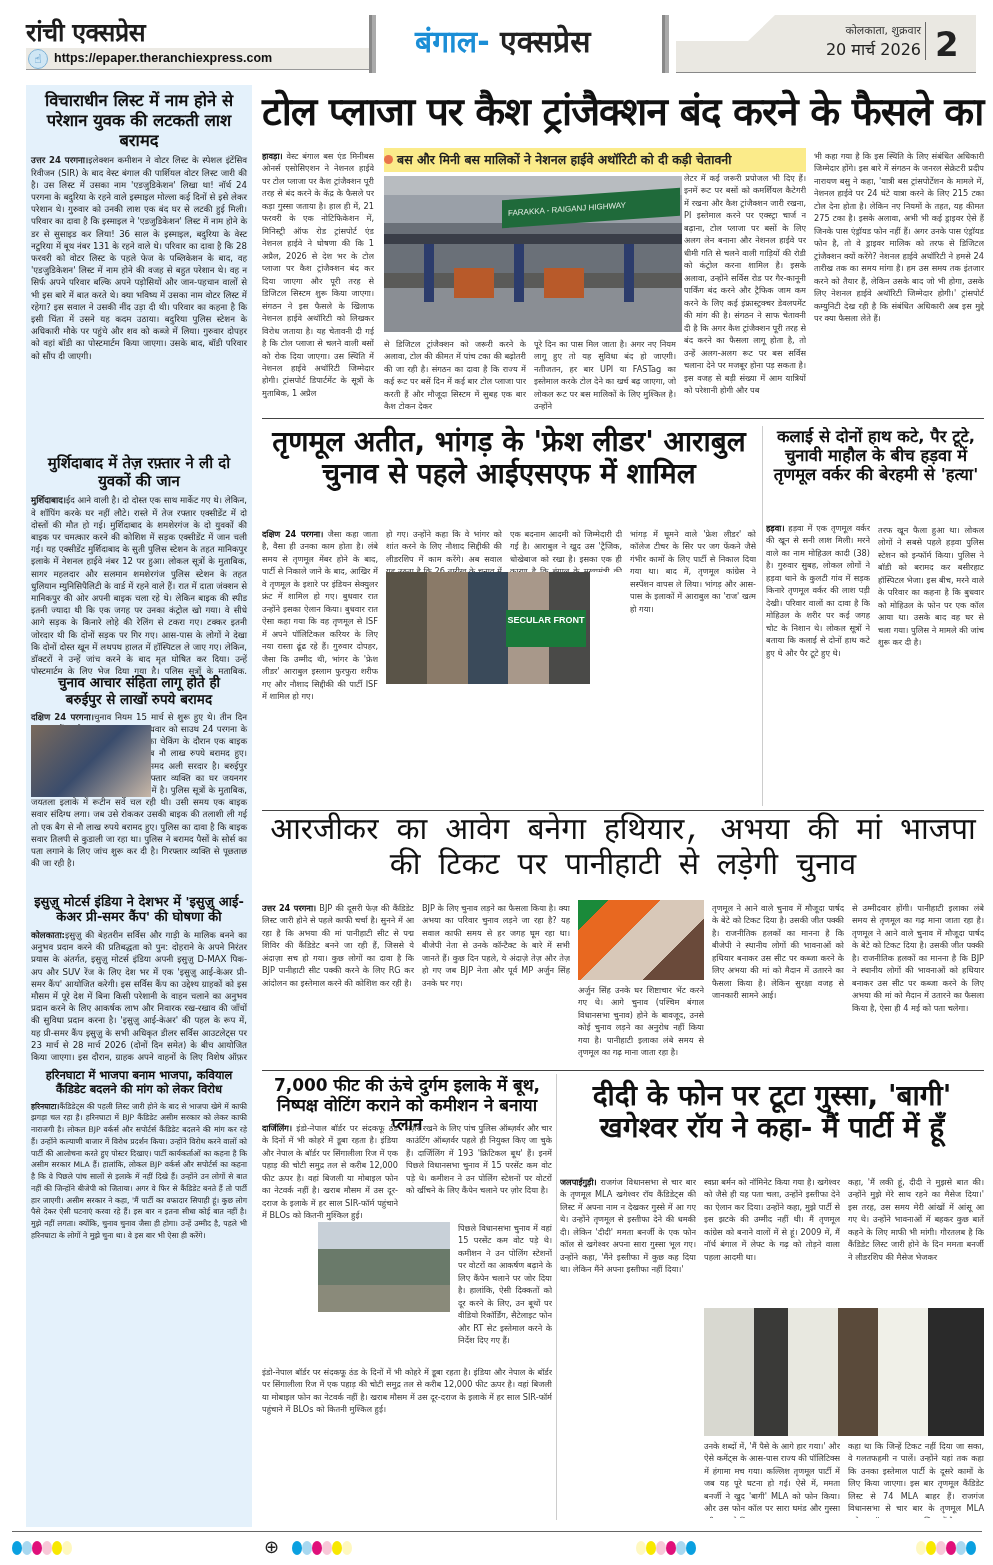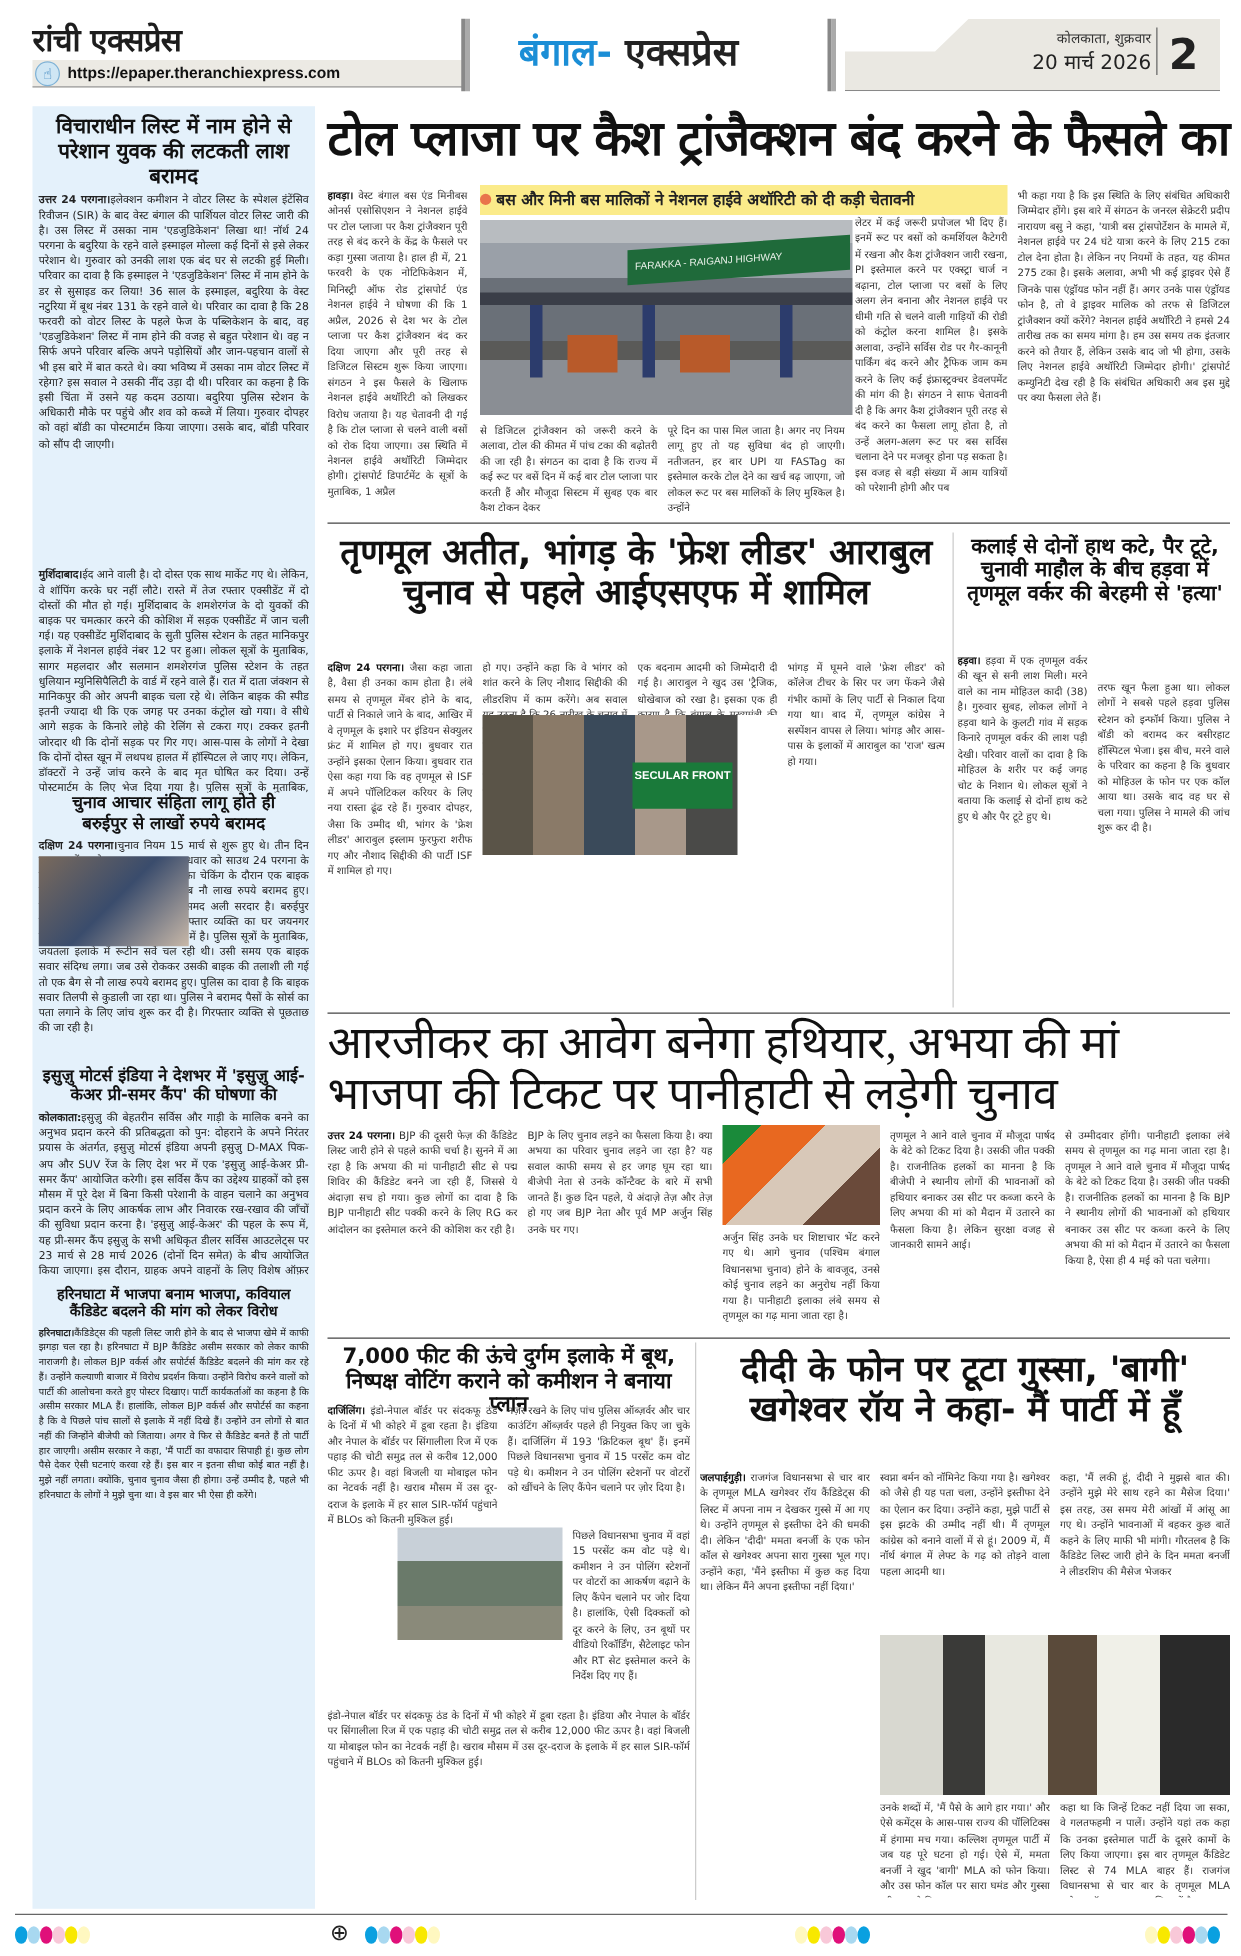--- a/index.html
+++ b/index.html
@@ -57,20 +57,21 @@
   <div class="abs vsep"></div>
   <div class="abs pg">2</div>
 </div>
 
 <div id="leftcol" class="abs">
   <div style="padding-top:6px">
     <div class="lh" style="font-size:16.5px;padding:0 0">विचाराधीन लिस्ट में नाम होने से परेशान युवक की लटकती लाश बरामद</div>
     <div class="lb" style="margin-top:4px;height:292px;overflow:hidden"><b>उत्तर 24 परगना।</b><span>इलेक्शन कमीशन ने वोटर लिस्ट के स्पेशल इंटेंसिव रिवीजन (SIR) के बाद वेस्ट बंगाल की पार्शियल वोटर लिस्ट जारी की है। उस लिस्ट में उसका नाम 'एडजुडिकेशन' लिखा था! नॉर्थ 24 परगना के बदुरिया के रहने वाले इस्माइल मोल्ला कई दिनों से इसे लेकर परेशान थे। गुरुवार को उनकी लाश एक बंद घर से लटकी हुई मिली। परिवार का दावा है कि इस्माइल ने 'एडजुडिकेशन' लिस्ट में नाम होने के डर से सुसाइड कर लिया! 36 साल के इस्माइल, बदुरिया के वेस्ट नटुरिया में बूथ नंबर 131 के रहने वाले थे। परिवार का दावा है कि 28 फरवरी को वोटर लिस्ट के पहले फेज के पब्लिकेशन के बाद, वह 'एडजुडिकेशन' लिस्ट में नाम होने की वजह से बहुत परेशान थे। वह न सिर्फ अपने परिवार बल्कि अपने पड़ोसियों और जान-पहचान वालों से भी इस बारे में बात करते थे। क्या भविष्य में उसका नाम वोटर लिस्ट में रहेगा? इस सवाल ने उसकी नींद उड़ा दी थी। परिवार का कहना है कि इसी चिंता में उसने यह कदम उठाया। बदुरिया पुलिस स्टेशन के अधिकारी मौके पर पहुंचे और शव को कब्जे में लिया। गुरुवार दोपहर को वहां बॉडी का पोस्टमार्टम किया जाएगा। उसके बाद, बॉडी परिवार को सौंप दी जाएगी।</span></div>
   </div>
   <div style="margin-top:8px">
+    <div class="lh" style="font-size:15px;padding:0 18px">मुर्शिदाबाद में तेज़ रफ़्तार ने ली दो युवकों की जान</div>
     <div class="lb" style="margin-top:4px;height:180px;overflow:hidden"><b>मुर्शिदाबाद।</b><span>ईद आने वाली है। दो दोस्त एक साथ मार्केट गए थे। लेकिन, वे शॉपिंग करके घर नहीं लौटे। रास्ते में तेज रफ्तार एक्सीडेंट में दो दोस्तों की मौत हो गई। मुर्शिदाबाद के शमशेरगंज के दो युवकों की बाइक पर चमत्कार करने की कोशिश में सड़क एक्सीडेंट में जान चली गई। यह एक्सीडेंट मुर्शिदाबाद के सुती पुलिस स्टेशन के तहत मानिकपुर इलाके में नेशनल हाईवे नंबर 12 पर हुआ। लोकल सूत्रों के मुताबिक, सागर महलदार और सलमान शमशेरगंज पुलिस स्टेशन के तहत धुलियान म्युनिसिपैलिटी के वार्ड में रहने वाले हैं। रात में दाता जंक्शन से मानिकपुर की ओर अपनी बाइक चला रहे थे। लेकिन बाइक की स्पीड इतनी ज्यादा थी कि एक जगह पर उनका कंट्रोल खो गया। वे सीधे आगे सड़क के किनारे लोहे की रेलिंग से टकरा गए। टक्कर इतनी जोरदार थी कि दोनों सड़क पर गिर गए। आस-पास के लोगों ने देखा कि दोनों दोस्त खून में लथपथ हालत में हॉस्पिटल ले जाए गए। लेकिन, डॉक्टरों ने उन्हें जांच करने के बाद मृत घोषित कर दिया। उन्हें पोस्टमार्टम के लिए भेज दिया गया है। पुलिस सूत्रों के मुताबिक, एक्सीडेंट के वक्त बाइक सवार दोनों में से किसी ने भी हेलमेट नहीं पहना था। बाइक से गिरने के बाद उनके सिर में गंभीर चोट आई जिससे ज्यादा खून बहने से उनकी मौके पर ही मौत हो गई।</span></div>
   </div>
   <div style="margin-top:0">
     <div class="lh" style="font-size:13.5px;padding:0 14px">चुनाव आचार संहिता लागू होते ही बरुईपुर से लाखों रुपये बरामद</div>
     <div style="position:relative;margin-top:4px;height:175px;overflow:hidden">
       <div class="ph" style="position:absolute;left:5px;top:14px;width:120px;height:72px;background:linear-gradient(135deg,#7a6a5c,#3a4c6c 50%,#c8b8a8)"></div>
       <div class="lb"><b>दक्षिण 24 परगना।</b><span>चुनाव नियम 15 मार्च से शुरू हुए थे। तीन दिन बाद लाखों रुपये बरामद हुए। घटना बुधवार को साउथ 24 परगना के बरुईपुर की है। जयतला इलाके में नाका चेकिंग के दौरान एक बाइक सवार पुलिस के जाल में फंसा। करीब नौ लाख रुपये बरामद हुए। गिरफ्तार किए गए व्यक्ति का नाम समद अली सरदार है। बरुईपुर पुलिस स्टेशन सूत्रों के मुताबिक, गिरफ्तार व्यक्ति का घर जयनगर पुलिस स्टेशन इलाके के तिलपी इलाके में है। पुलिस सूत्रों के मुताबिक, जयतला इलाके में रूटीन सर्वे चल रही थी। उसी समय एक बाइक सवार संदिग्ध लगा। जब उसे रोककर उसकी बाइक की तलाशी ली गई तो एक बैग से नौ लाख रुपये बरामद हुए। पुलिस का दावा है कि बाइक सवार तिलपी से कुडाली जा रहा था। पुलिस ने बरामद पैसों के सोर्स का पता लगाने के लिए जांच शुरू कर दी है। गिरफ्तार व्यक्ति से पूछताछ की जा रही है।</span></div>
     </div>
   </div>
   <div style="margin-top:8px">
@@ -107,24 +108,24 @@
 <div class="abs body" style="left:510px;top:528px;width:112px;height:44px;overflow:hidden">एक बदनाम आदमी को जिम्मेदारी दी गई है। आराबुल ने खुद उस 'ट्रैजिक, धोखेबाज को रखा है। इसका एक ही कारण है कि बंगाल के मुख्यमंत्री की सरकारी भाषण से कुछ नहीं कहूंगा। भांगड़ में आतंकवाद का मास्टरमाइंड शौकत मोल्लाह है।</div>
 <div class="abs ph" style="left:386px;top:572px;width:204px;height:112px;background:linear-gradient(90deg,#5a5448 0 20%,#8a7a68 20% 40%,#3a4a5a 40% 60%,#a8988a 60% 80%,#4a4a48 80%)">
   <div style="position:absolute;left:120px;top:38px;width:80px;height:37px;background:#1a7a3a;color:#fff;font-size:9px;font-weight:bold;line-height:20px;text-align:center;font-family:'Liberation Sans',sans-serif">SECULAR FRONT</div>
 </div>
 <div class="abs body" style="left:598px;top:528px;width:24px;height:160px;overflow:hidden"></div>
 <div class="abs body" style="left:630px;top:528px;width:126px;height:278px;overflow:hidden">भांगड़ में घूमने वाले 'फ्रेश लीडर' को कॉलेज टीचर के सिर पर जग फेंकने जैसे गंभीर कामों के लिए पार्टी से निकाल दिया गया था। बाद में, तृणमूल कांग्रेस ने सस्पेंशन वापस ले लिया। भांगड़ और आस-पास के इलाकों में आराबुल का 'राज' खत्म हो गया।</div>
 <div class="abs vr" style="left:762px;top:426px;height:380px"></div>
 
 <div class="abs hl" style="left:766px;top:428px;width:220px;font-size:16.5px;text-align:center">कलाई से दोनों हाथ कटे, पैर टूटे, चुनावी माहौल के बीच हड़वा में तृणमूल वर्कर की बेरहमी से 'हत्या'</div>
 <div class="abs body" style="left:766px;top:522px;width:104px;height:284px;overflow:hidden"><b>हड़वा।</b> <span>हड़वा में एक तृणमूल वर्कर की खून से सनी लाश मिली। मरने वाले का नाम मोहिउल कादी (38) है। गुरुवार सुबह, लोकल लोगों ने हड़वा थाने के कुलटी गांव में सड़क किनारे तृणमूल वर्कर की लाश पड़ी देखी। परिवार वालों का दावा है कि मोहिउल के शरीर पर कई जगह चोट के निशान थे। लोकल सूत्रों ने बताया कि कलाई से दोनों हाथ कटे हुए थे और पैर टूटे हुए थे।</span></div>
-<div class="abs body" style="left:878px;top:544px;width:106px;height:284px;overflow:hidden">तरफ खून फैला हुआ था। लोकल लोगों ने सबसे पहले हड़वा पुलिस स्टेशन को इन्फॉर्म किया। पुलिस ने बॉडी को बरामद कर बसीरहाट हॉस्पिटल भेजा। इस बीच, मरने वाले के परिवार का कहना है कि बुधवार को मोहिउल के फोन पर एक कॉल आया था। उसके बाद वह घर से चला गया। पुलिस ने मामले की जांच शुरू कर दी है।</div>
+<div class="abs body" style="left:878px;top:524px;width:106px;height:284px;overflow:hidden">तरफ खून फैला हुआ था। लोकल लोगों ने सबसे पहले हड़वा पुलिस स्टेशन को इन्फॉर्म किया। पुलिस ने बॉडी को बरामद कर बसीरहाट हॉस्पिटल भेजा। इस बीच, मरने वाले के परिवार का कहना है कि बुधवार को मोहिउल के फोन पर एक कॉल आया था। उसके बाद वह घर से चला गया। पुलिस ने मामले की जांच शुरू कर दी है।</div>
 <div class="abs hr" style="left:262px;top:810px;width:722px"></div>
 
-<div class="abs hl" style="left:262px;top:814px;width:722px;font-size:36px;font-weight:normal;font-family:Liberation Serif, serif">आरजीकर का आवेग बनेगा हथियार, अभया की मां भाजपा की टिकट पर पानीहाटी से लड़ेगी चुनाव</div>
+<div class="abs hl" style="left:262px;top:814px;width:722px;font-size:30px;text-align:center;font-weight:normal;font-family:Liberation Mono, monospace">आरजीकर का आवेग बनेगा हथियार, अभया की मां भाजपा की टिकट पर पानीहाटी से लड़ेगी चुनाव</div>
 <div class="abs body" style="left:262px;top:902px;width:152px;height:162px;overflow:hidden"><b>उत्तर 24 परगना।</b> <span>BJP की दूसरी फेज़ की कैंडिडेट लिस्ट जारी होने से पहले काफी चर्चा है। सुनने में आ रहा है कि अभया की मां पानीहाटी सीट से पद्म शिविर की कैंडिडेट बनने जा रही हैं, जिससे ये अंदाज़ा सच हो गया। कुछ लोगों का दावा है कि BJP पानीहाटी सीट पक्की करने के लिए RG कर आंदोलन का इस्तेमाल करने की कोशिश कर रही है।</span></div>
 <div class="abs body" style="left:422px;top:902px;width:148px;height:162px;overflow:hidden">BJP के लिए चुनाव लड़ने का फैसला किया है। क्या अभया का परिवार चुनाव लड़ने जा रहा है? यह सवाल काफी समय से हर जगह घूम रहा था। बीजेपी नेता से उनके कॉन्टैक्ट के बारे में सभी जानते हैं। कुछ दिन पहले, ये अंदाज़े तेज़ और तेज़ हो गए जब BJP नेता और पूर्व MP अर्जुन सिंह उनके घर गए।</div>
 <div class="abs ph" style="left:578px;top:900px;width:126px;height:80px;background:linear-gradient(135deg,#1a8a3a 0 15%,#e86820 15% 40%,#d8c8b8 40% 70%,#6a4a3a 70%)"></div>
 <div class="abs body" style="left:578px;top:984px;width:126px;height:80px;overflow:hidden">अर्जुन सिंह उनके घर शिष्टाचार भेंट करने गए थे। आगे चुनाव (पश्चिम बंगाल विधानसभा चुनाव) होने के बावजूद, उनसे कोई चुनाव लड़ने का अनुरोध नहीं किया गया है। पानीहाटी इलाका लंबे समय से तृणमूल का गढ़ माना जाता रहा है।</div>
 <div class="abs body" style="left:712px;top:902px;width:132px;height:162px;overflow:hidden">तृणमूल ने आने वाले चुनाव में मौजूदा पार्षद के बेटे को टिकट दिया है। उसकी जीत पक्की है। राजनीतिक हलकों का मानना है कि बीजेपी ने स्थानीय लोगों की भावनाओं को हथियार बनाकर उस सीट पर कब्जा करने के लिए अभया की मां को मैदान में उतारने का फैसला किया है। लेकिन सुरक्षा वजह से जानकारी सामने आई।</div>
 <div class="abs body" style="left:852px;top:902px;width:132px;height:162px;overflow:hidden">से उम्मीदवार होंगी। पानीहाटी इलाका लंबे समय से तृणमूल का गढ़ माना जाता रहा है। तृणमूल ने आने वाले चुनाव में मौजूदा पार्षद के बेटे को टिकट दिया है। उसकी जीत पक्की है। राजनीतिक हलकों का मानना है कि BJP ने स्थानीय लोगों की भावनाओं को हथियार बनाकर उस सीट पर कब्जा करने के लिए अभया की मां को मैदान में उतारने का फैसला किया है, ऐसा ही 4 मई को पता चलेगा।</div>
 <div class="abs hr" style="left:262px;top:1070px;width:722px"></div>
 
 <div class="abs hl" style="left:262px;top:1076px;width:290px;font-size:17px;text-align:center">7,000 फीट की ऊंचे दुर्गम इलाके में बूथ, निष्पक्ष वोटिंग कराने को कमीशन ने बनाया प्लान</div>
 <div class="abs body" style="left:262px;top:1122px;width:136px;height:240px;overflow:hidden"><b>दार्जिलिंग।</b> <span>इंडो-नेपाल बॉर्डर पर संदकफू ठंड के दिनों में भी कोहरे में डूबा रहता है। इंडिया और नेपाल के बॉर्डर पर सिंगालीला रिज में एक पहाड़ की चोटी समुद्र तल से करीब 12,000 फीट ऊपर है। वहां बिजली या मोबाइल फोन का नेटवर्क नहीं है। खराब मौसम में उस दूर-दराज के इलाके में हर साल SIR-फॉर्म पहुंचाने में BLOs को कितनी मुश्किल हुई।</span></div>

